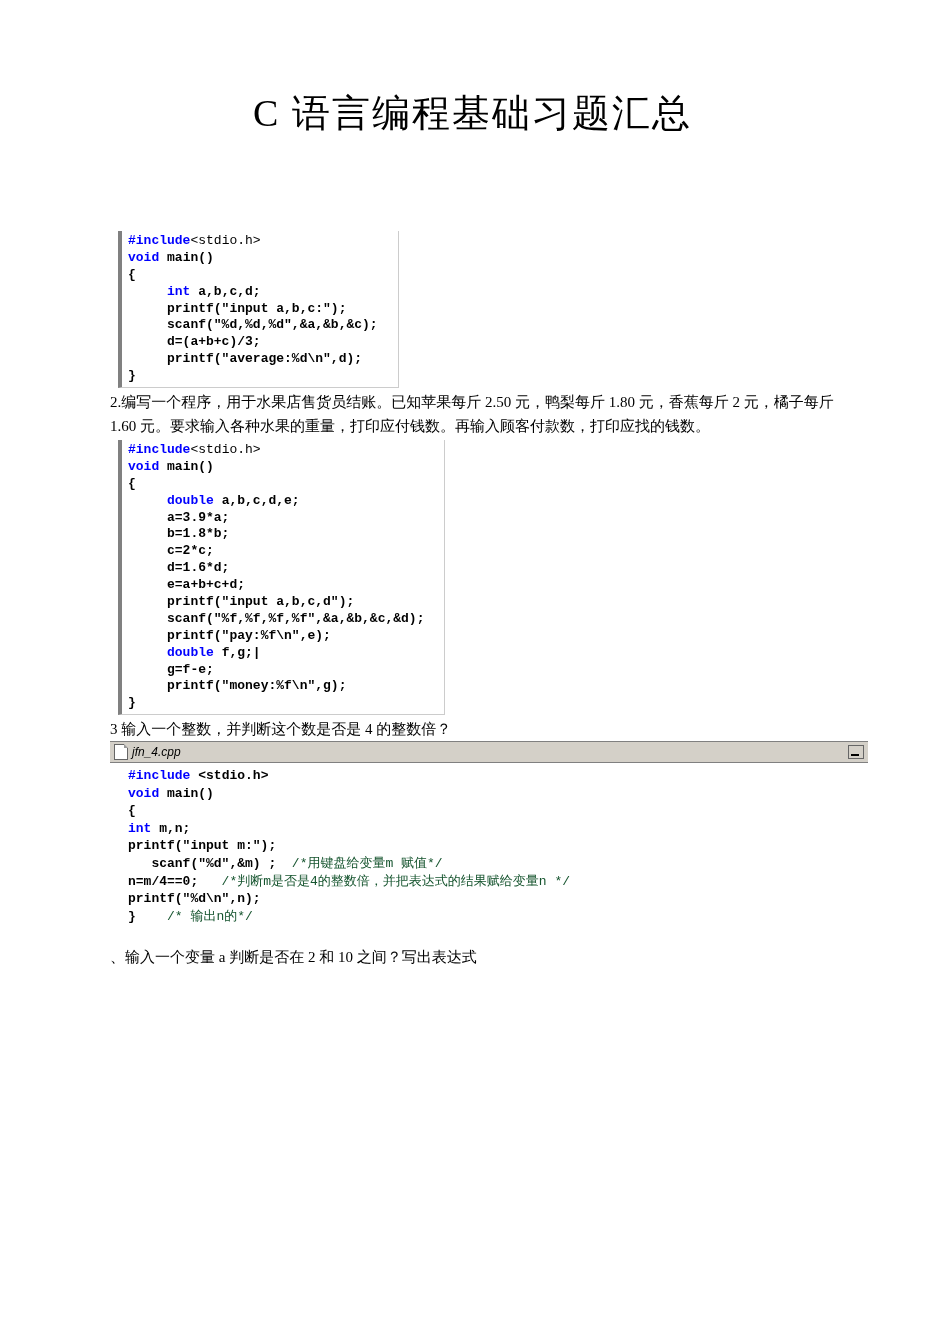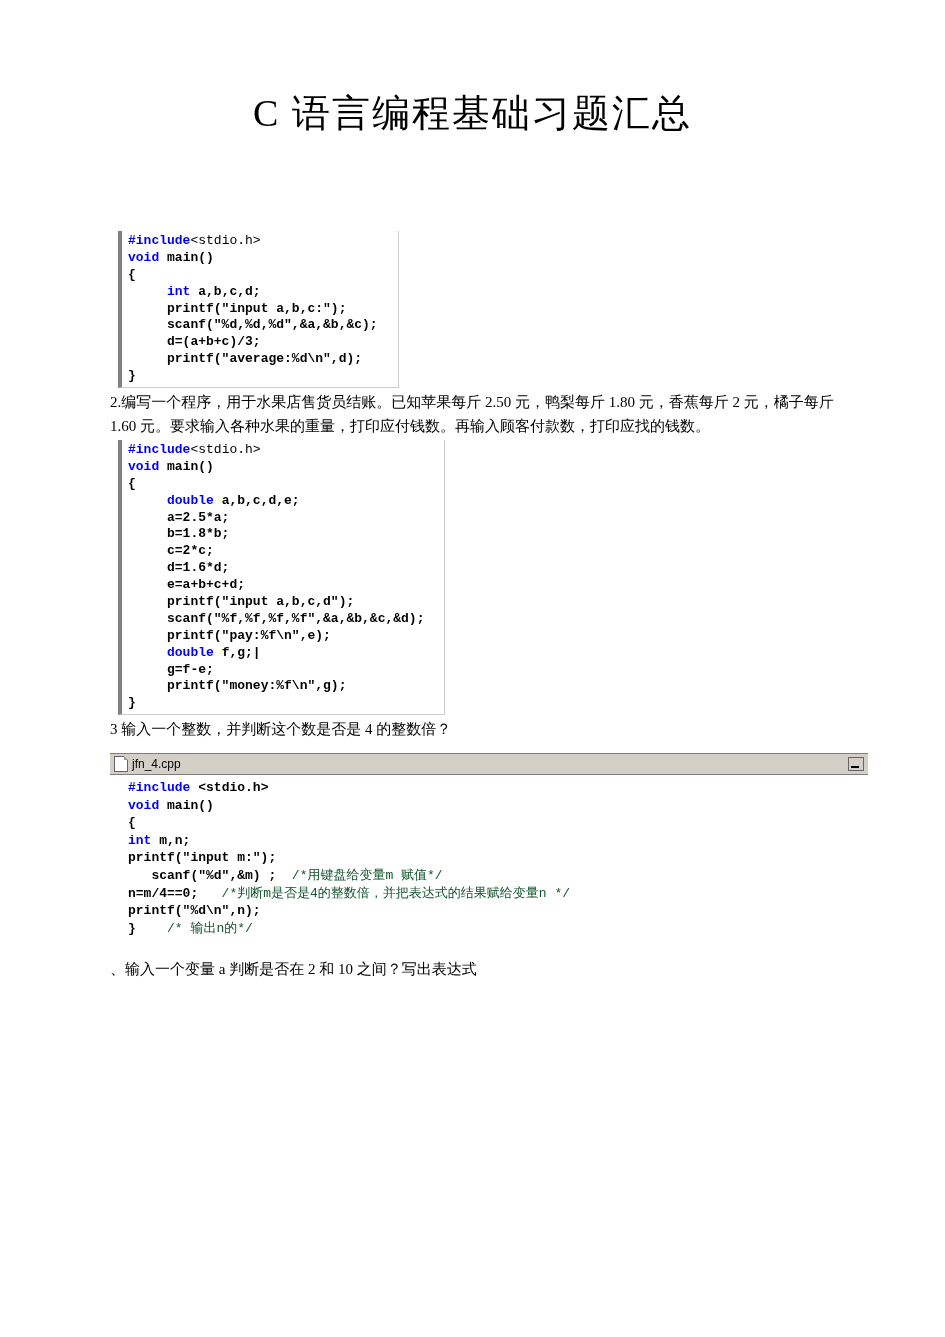--- a/index.html
+++ b/index.html
@@ -42,21 +42,22 @@
     background: #d4d0c8;
     border-top: 1px solid #808080;
     border-bottom: 1px solid #808080;
     font-family: "Tahoma", sans-serif;
     font-size: 12px;
     padding: 2px 4px;
     display: flex;
     align-items: center;
     justify-content: space-between;
     width: 750px;
-    margin-top: 12px;
+    margin-top: 0;
+    font-style: italic;
   }
   .tab-bar .tab-label { display: flex; align-items: center; }
   .tab-bar .file-icon {
     display: inline-block;
     width: 12px; height: 14px;
     border: 1px solid #666;
     background: #fff;
     margin-right: 4px;
     position: relative;
   }
@@ -108,21 +109,21 @@
      <span class="bold-black">scanf("%d,%d,%d",&amp;a,&amp;b,&amp;c);</span>
      <span class="bold-black">d=(a+b+c)/3;</span>
      <span class="bold-black">printf("average:%d\n",d);</span>
 <span class="bold-black">}</span></div>
 
   <p class="problem">2.编写一个程序，用于水果店售货员结账。已知苹果每斤 2.50 元，鸭梨每斤 1.80 元，香蕉每斤 2 元，橘子每斤 1.60 元。要求输入各种水果的重量，打印应付钱数。再输入顾客付款数，打印应找的钱数。</p>
   <div class="code-box"><span class="kw">#include</span>&lt;stdio.h&gt;
 <span class="kw">void</span> <span class="bold-black">main()</span>
 <span class="bold-black">{</span>
      <span class="kw">double</span> <span class="bold-black">a,b,c,d,e;</span>
-     <span class="bold-black">a=2.5*a;</span>
+     <span class="bold-black">a=3.9*a;</span>
      <span class="bold-black">b=1.8*b;</span>
      <span class="bold-black">c=2*c;</span>
      <span class="bold-black">d=1.6*d;</span>
      <span class="bold-black">e=a+b+c+d;</span>
      <span class="bold-black">printf("input a,b,c,d");</span>
      <span class="bold-black">scanf("%f,%f,%f,%f",&amp;a,&amp;b,&amp;c,&amp;d);</span>
      <span class="bold-black">printf("pay:%f\n",e);</span>
      <span class="kw">double</span> <span class="bold-black">f,g;|</span>
      <span class="bold-black">g=f-e;</span>
      <span class="bold-black">printf("money:%f\n",g);</span>

